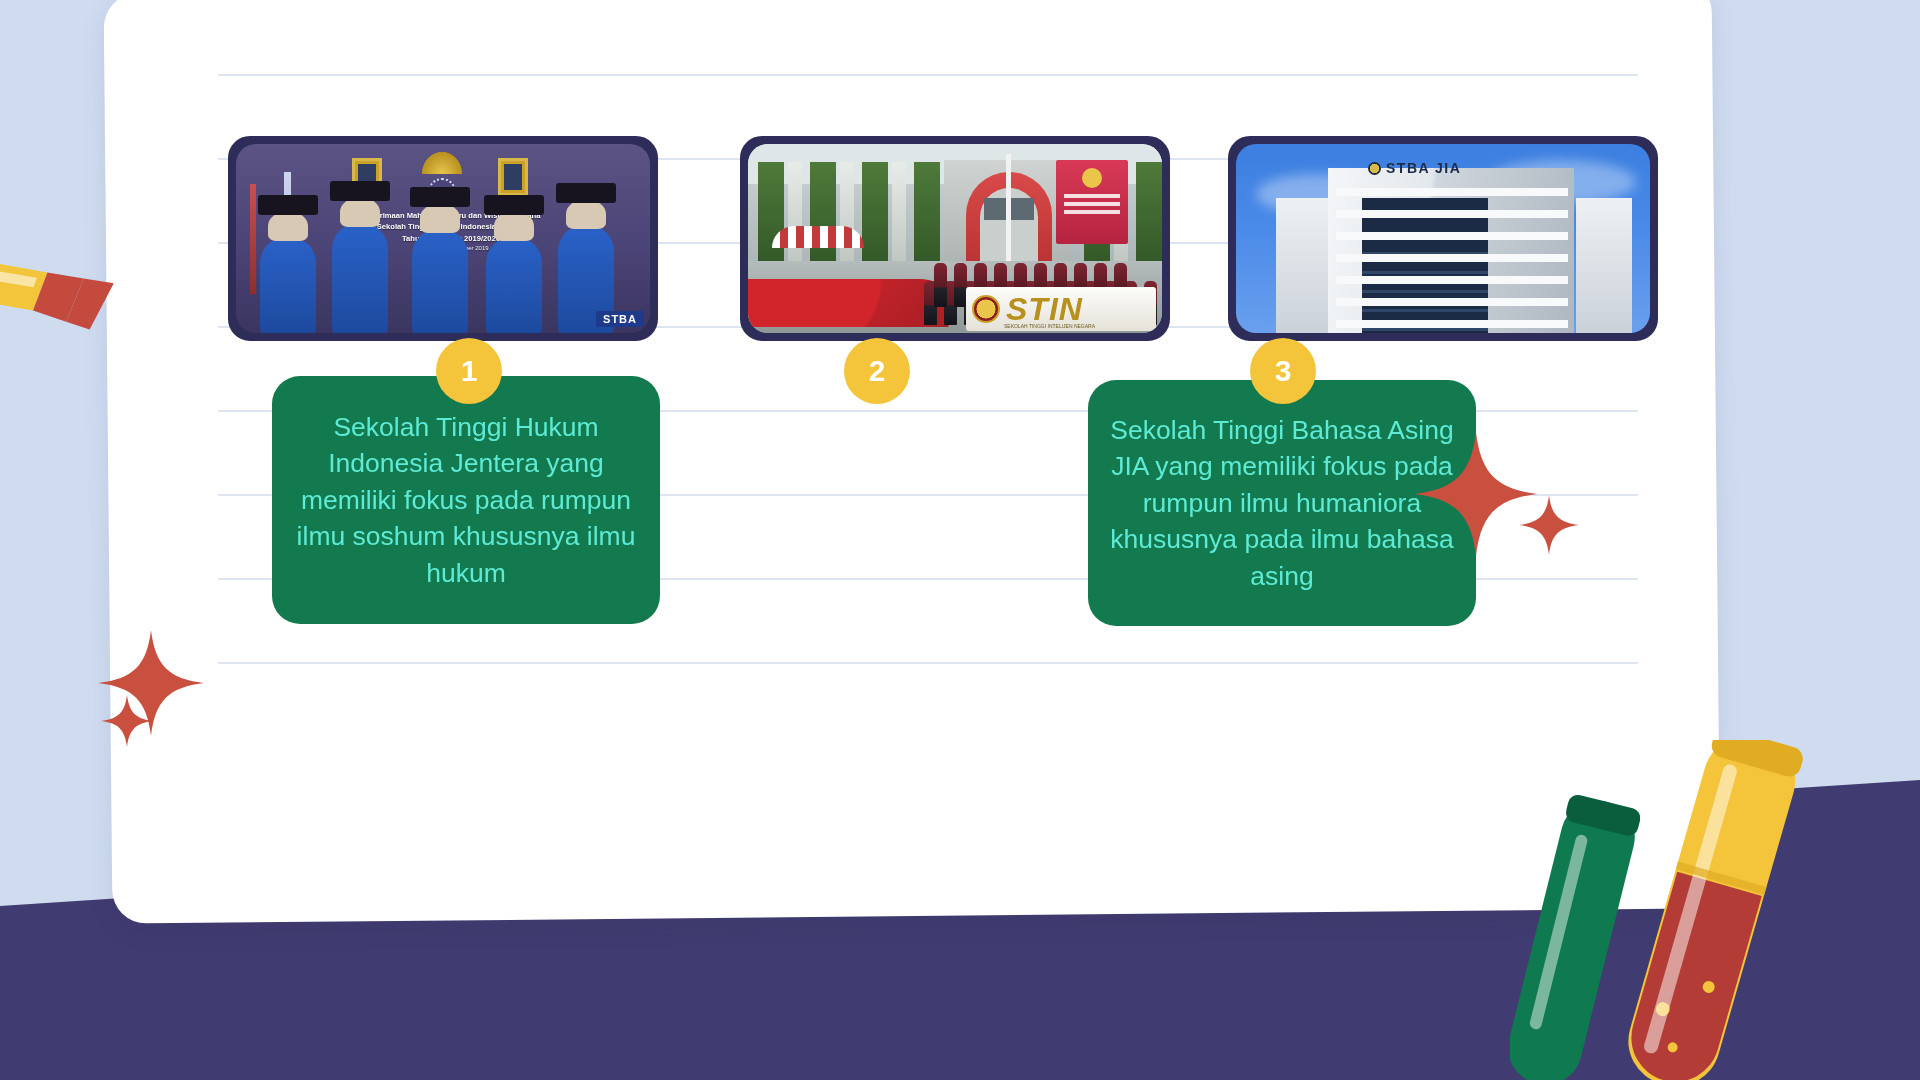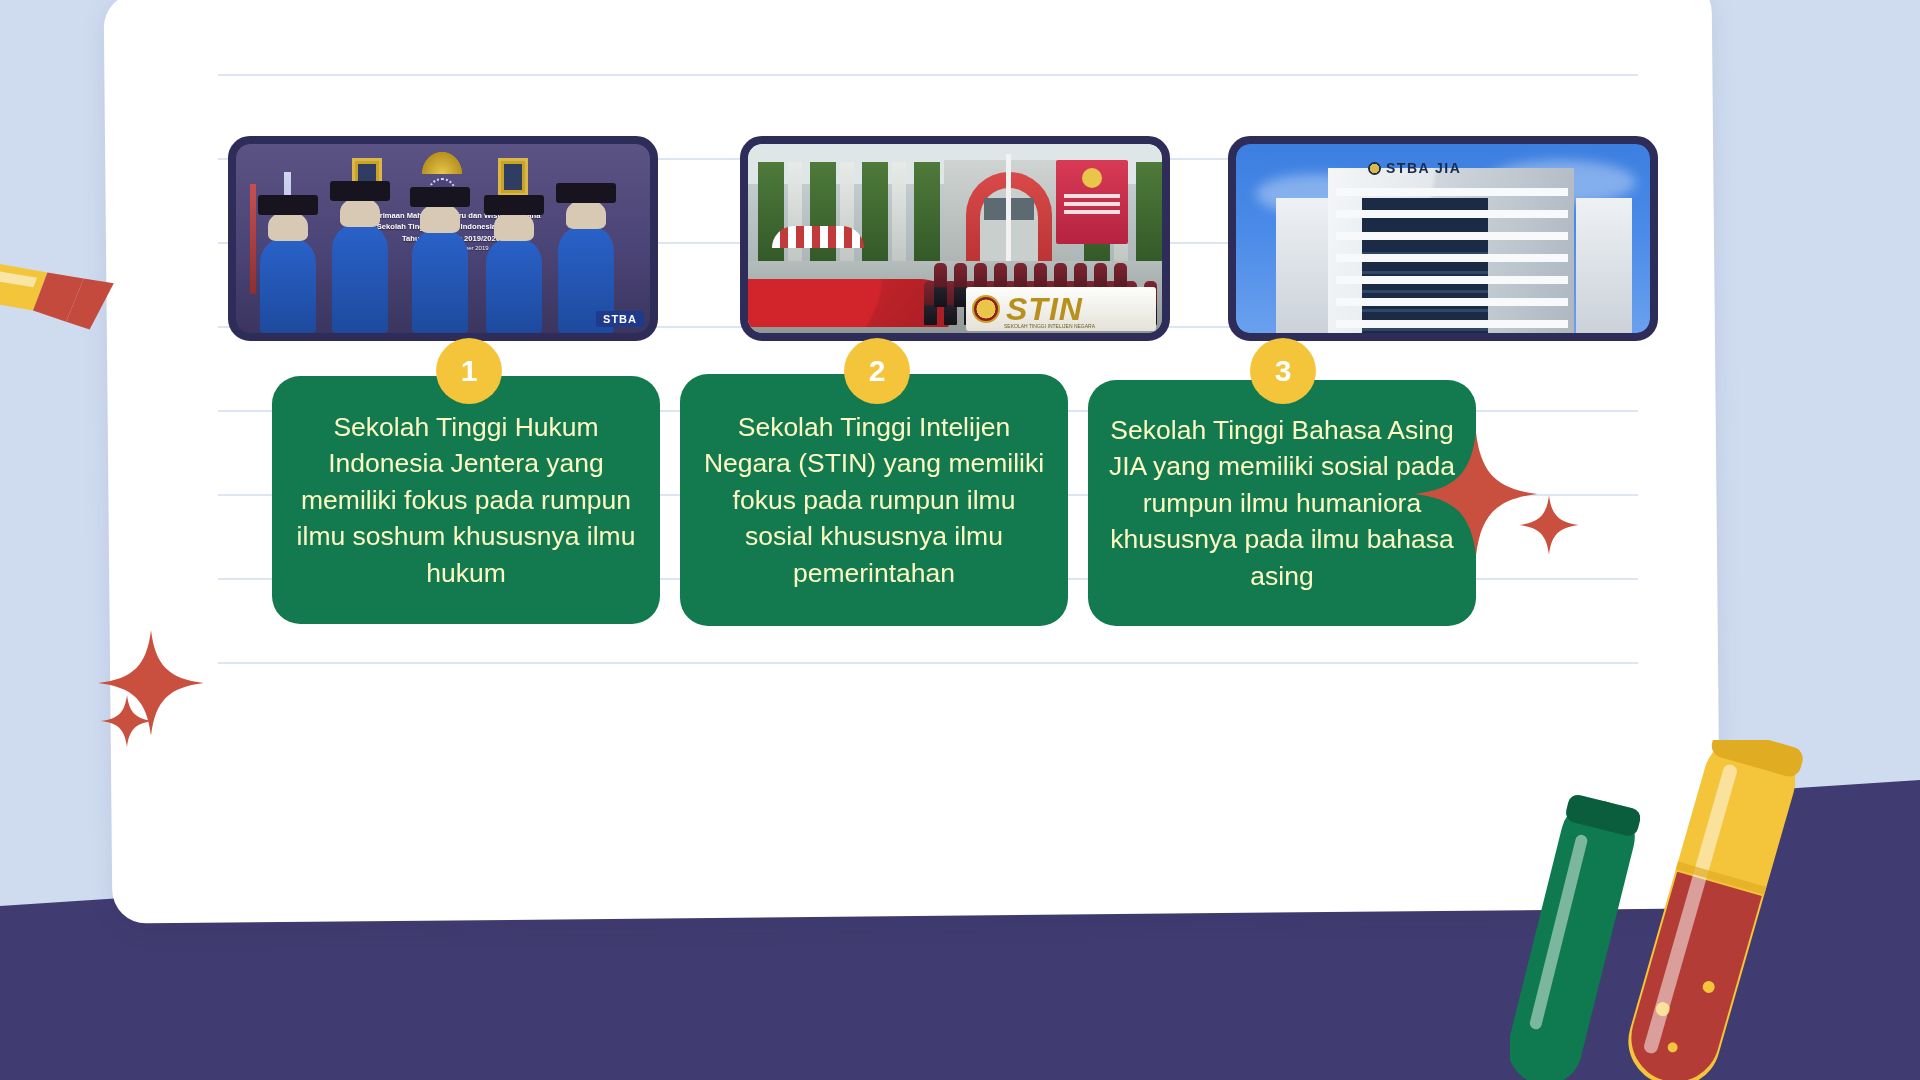--- a/index.html
+++ b/index.html
@@ -47,21 +47,21 @@
   
   .photos { position:absolute; left:120px; top:150px; width:1400px; height:210px; }
   .photo {
     position:absolute; top:0; width:430px; height:205px;
     border:8px solid #2e2c59; border-radius:22px;
     overflow:hidden; background:#2e2c59;
   }
   .photo:nth-child(1) { left:0px; }
   .photo:nth-child(2) { left:512px; }
   .photo:nth-child(3) { left:1000px; }
-  .pimg { position:absolute; inset:0; overflow:hidden; border-radius:14px; }
+  .pimg { position:absolute; inset:0; overflow:hidden; border-radius:20px; }
 
   
   .p1 { background:linear-gradient(180deg,#5b5383 0%,#4b4476 55%,#3b3560 100%); }
   .p1 .frame {
     position:absolute; width:30px; height:38px; top:14px;
     background:#c9a227; border:3px solid #d9b84a;
   }
   .p1 .frame i { position:absolute; inset:3px; background:#2f3d63; }
   .p1 .f1 { left:116px; } .p1 .f2 { left:262px; }
   .p1 .crest {
@@ -224,21 +224,21 @@
   }
   .b1 { left:328px; top:352px; }
   .b2 { left:736px; top:352px; }
   .b3 { left:1142px; top:352px; }
 
   
   .cards { position:absolute; left:0; top:0; width:100%; height:100%; }
   .card {
     position:absolute; top:390px; width:388px; height:248px;
     background:#137a50; border-radius:28px;
-    color:#fef9c3;
+    color:#5eead4;
     display:flex; align-items:center; justify-content:center;
     padding:14px 20px; text-align:center;
     font-size:26.5px; line-height:1.38; font-weight:400;
     z-index:5;
   }
   .c1 { left:164px; }
   .c2 { left:572px; top:388px; height:252px; }
   .c3 { left:980px; top:394px; height:246px; }
 
   
@@ -363,22 +363,21 @@
           <div class="label">
             <span class="dot"></span>
             <span>STBA JIA</span>
           </div>
         </div>
       </div>
     </div>
 
     <div class="cards">
       <div class="card c1">Sekolah Tinggi Hukum Indonesia Jentera yang memiliki fokus pada rumpun ilmu soshum khususnya ilmu hukum</div>
-      <div class="card c2">Sekolah Tinggi Intelijen Negara (STIN) yang memiliki fokus pada rumpun ilmu sosial khususnya ilmu pemerintahan</div>
-      <div class="card c3">Sekolah Tinggi Bahasa Asing JIA yang memiliki sosial pada rumpun ilmu humaniora khususnya pada ilmu bahasa asing</div>
+      <div class="card c3">Sekolah Tinggi Bahasa Asing JIA yang memiliki fokus pada rumpun ilmu humaniora khususnya pada ilmu bahasa asing</div>
     </div>
 
     <div class="badge b1">1</div>
     <div class="badge b2">2</div>
     <div class="badge b3">3</div>
 
   </div>
 </div>
 
 <svg class="deco" style="left:-54px;top:252px;" width="170" height="150" viewBox="0 0 170 150">

